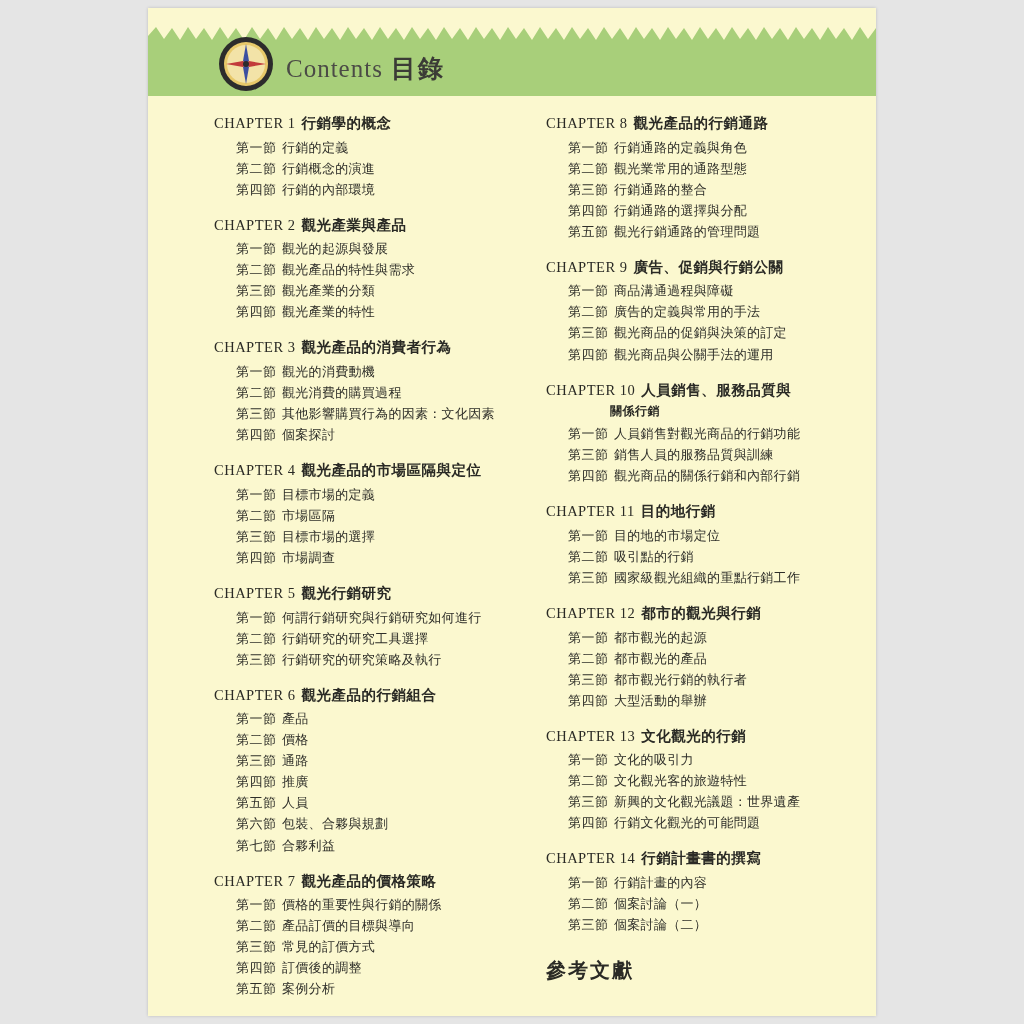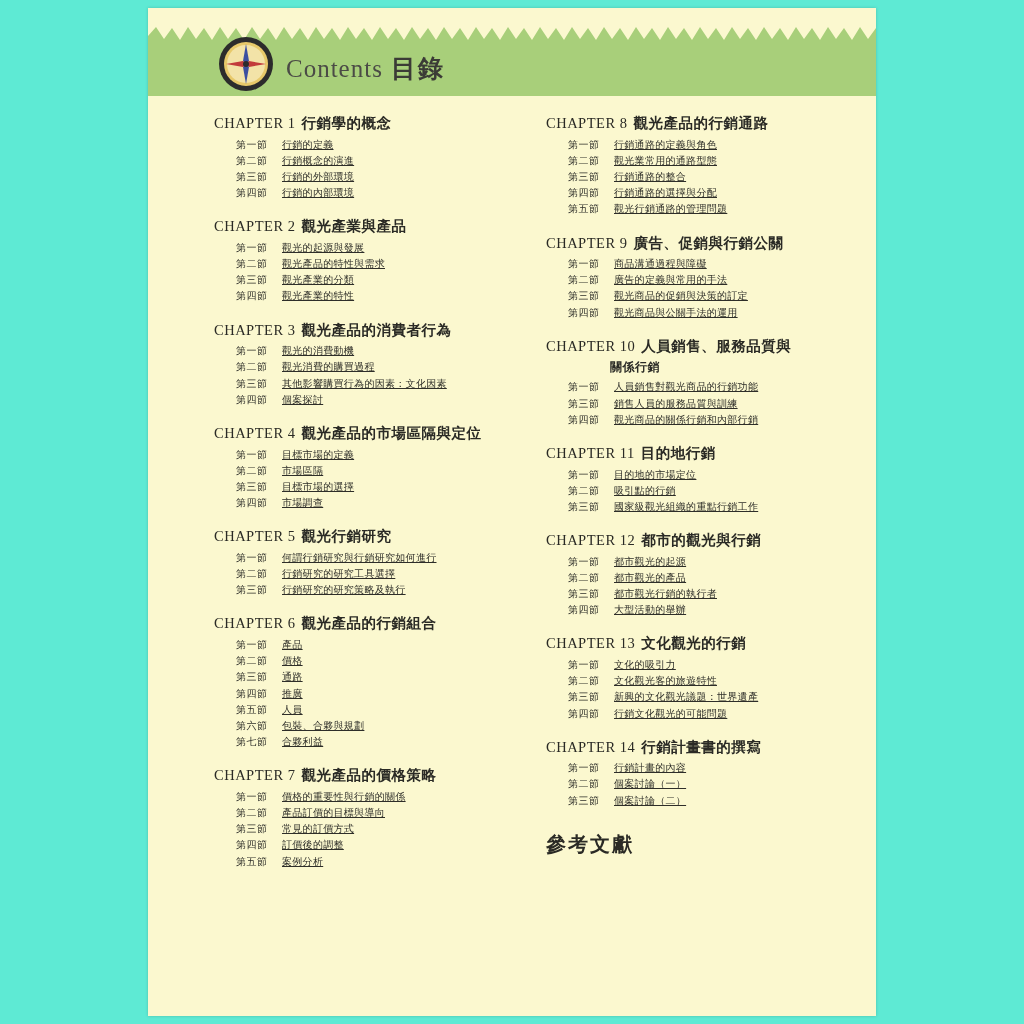--- a/index.html
+++ b/index.html
@@ -7,21 +7,21 @@
     padding: 0;
     width: 1024px;
     height: 1024px;
     background: #ffffff;
     font-family: "Liberation Serif", serif;
   }
   #page {
     position: relative;
     width: 1024px;
     height: 1024px;
-    background: #5eead4;
+    background: #e5e5e5;
     overflow: hidden;
   }
   .sheet {
     position: absolute;
     left: 148px;
     top: 8px;
     width: 728px;
     height: 1008px;
     background: #fbf8cf;
     box-shadow: 0 0 3px rgba(0,0,0,0.18);
@@ -104,26 +104,25 @@
   }
   .chap-title-2nd {
     font-size: 12px;
     font-weight: bold;
     color: #2a2a25;
     margin-bottom: 3px;
     padding-left: 64px;
     letter-spacing: 0.5px;
   }
   .section {
-    font-size: 10px;
+    font-size: 13px;
     color: #2e2e29;
     line-height: 1.62;
     padding-left: 22px;
     white-space: nowrap;
-    text-decoration: underline;
   }
   .section .sec-num {
     display: inline-block;
     width: 46px;
     letter-spacing: 0.5px;
   }
   .section .sec-text {
     letter-spacing: 0.3px;
   }
   .refs {
@@ -173,21 +172,20 @@
   <div class="columns">
 
     <div class="col left">
 
       <div class="chapter">
         <div class="chap-title">
           <span class="num-label">CHAPTER 1</span><span class="chap-name">行銷學的概念</span>
         </div>
         <div class="section"><span class="sec-num">第一節</span><span class="sec-text">行銷的定義</span></div>
         <div class="section"><span class="sec-num">第二節</span><span class="sec-text">行銷概念的演進</span></div>
-        <div class="section"><span class="sec-num">第三節</span><span class="sec-text">行銷的外部環境</span></div>
         <div class="section"><span class="sec-num">第四節</span><span class="sec-text">行銷的內部環境</span></div>
       </div>
 
       <div class="chapter">
         <div class="chap-title">
           <span class="num-label">CHAPTER 2</span><span class="chap-name">觀光產業與產品</span>
         </div>
         <div class="section"><span class="sec-num">第一節</span><span class="sec-text">觀光的起源與發展</span></div>
         <div class="section"><span class="sec-num">第二節</span><span class="sec-text">觀光產品的特性與需求</span></div>
         <div class="section"><span class="sec-num">第三節</span><span class="sec-text">觀光產業的分類</span></div>

